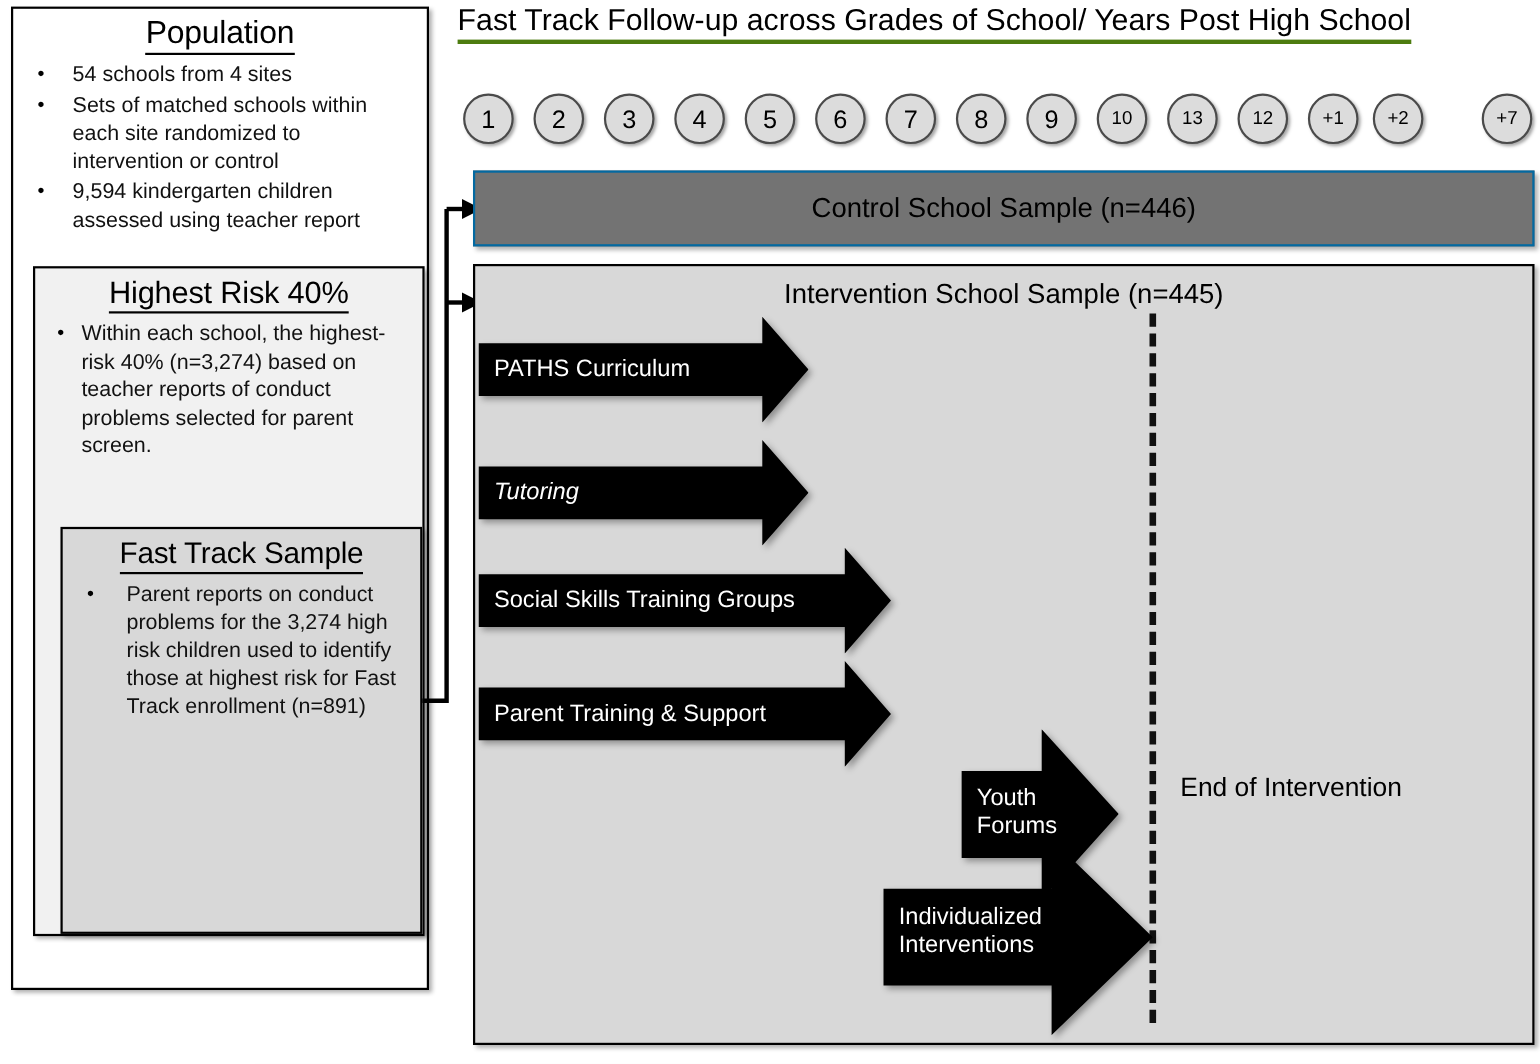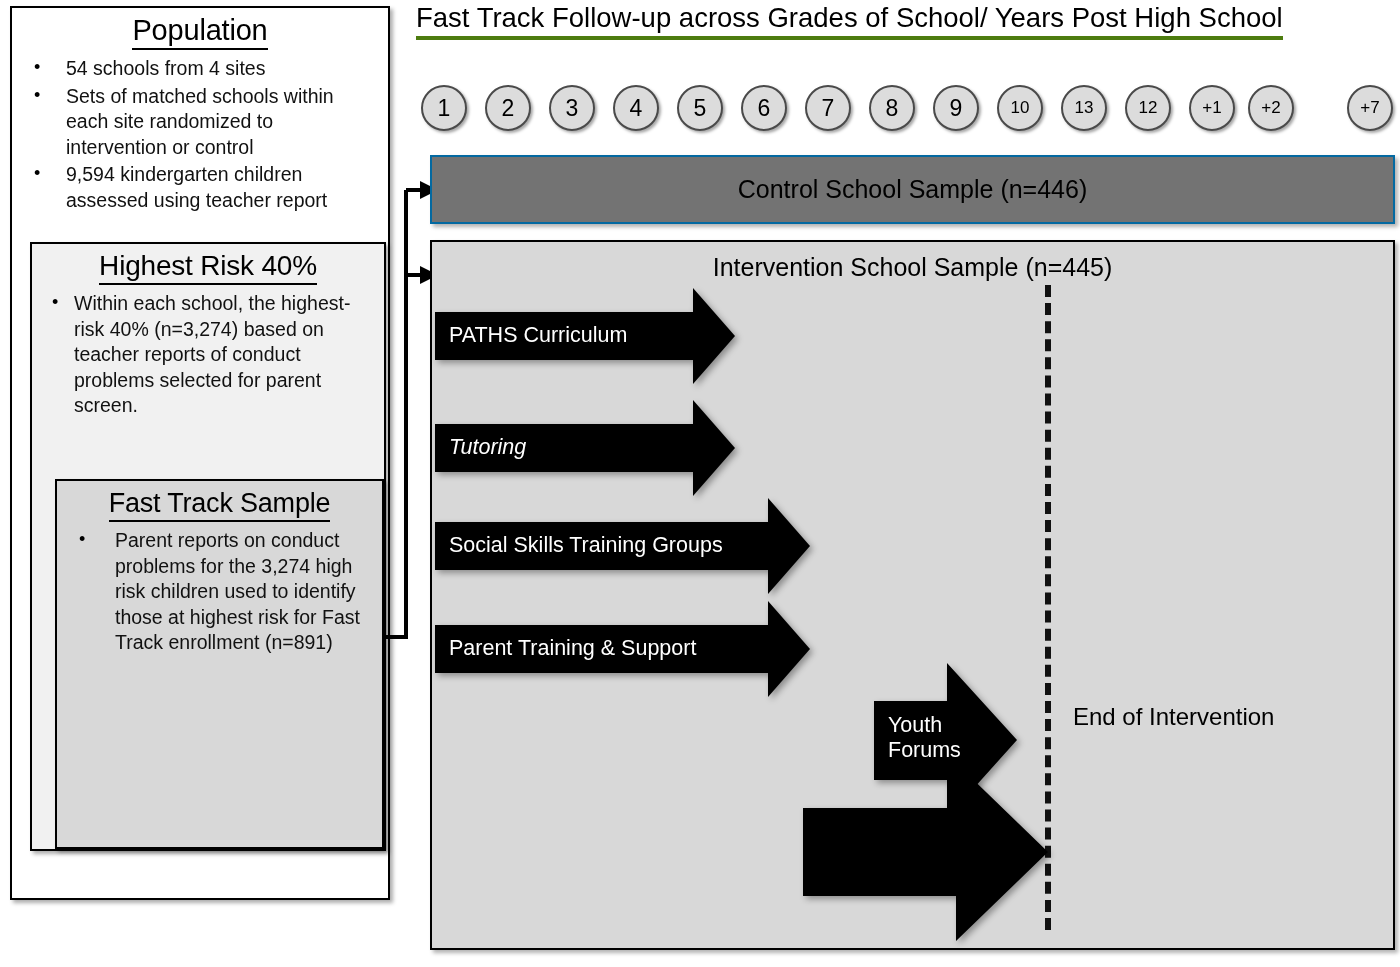--- a/index.html
+++ b/index.html
@@ -279,15 +279,17 @@
       <polygon points="0,38 73,38 73,0 143,77 73,155 73,117 0,117" fill="#000"></polygon>
     </svg>
     <div class="arrow-label" style="left:14px; top:50px;">Youth
 Forums</div>
   </div>
 
   <div class="block-arrow" style="left:803px; top:763px;">
     <svg width="245" height="178" viewBox="0 0 245 178">
       <polygon points="0,45 153,45 153,0 245,89 153,178 153,133 0,133" fill="#000"></polygon>
     </svg>
+    <div class="arrow-label" style="left:14px; top:58px;">Individualized
+Interventions</div>
   </div>
 
 </div>
 
 </body></html>

